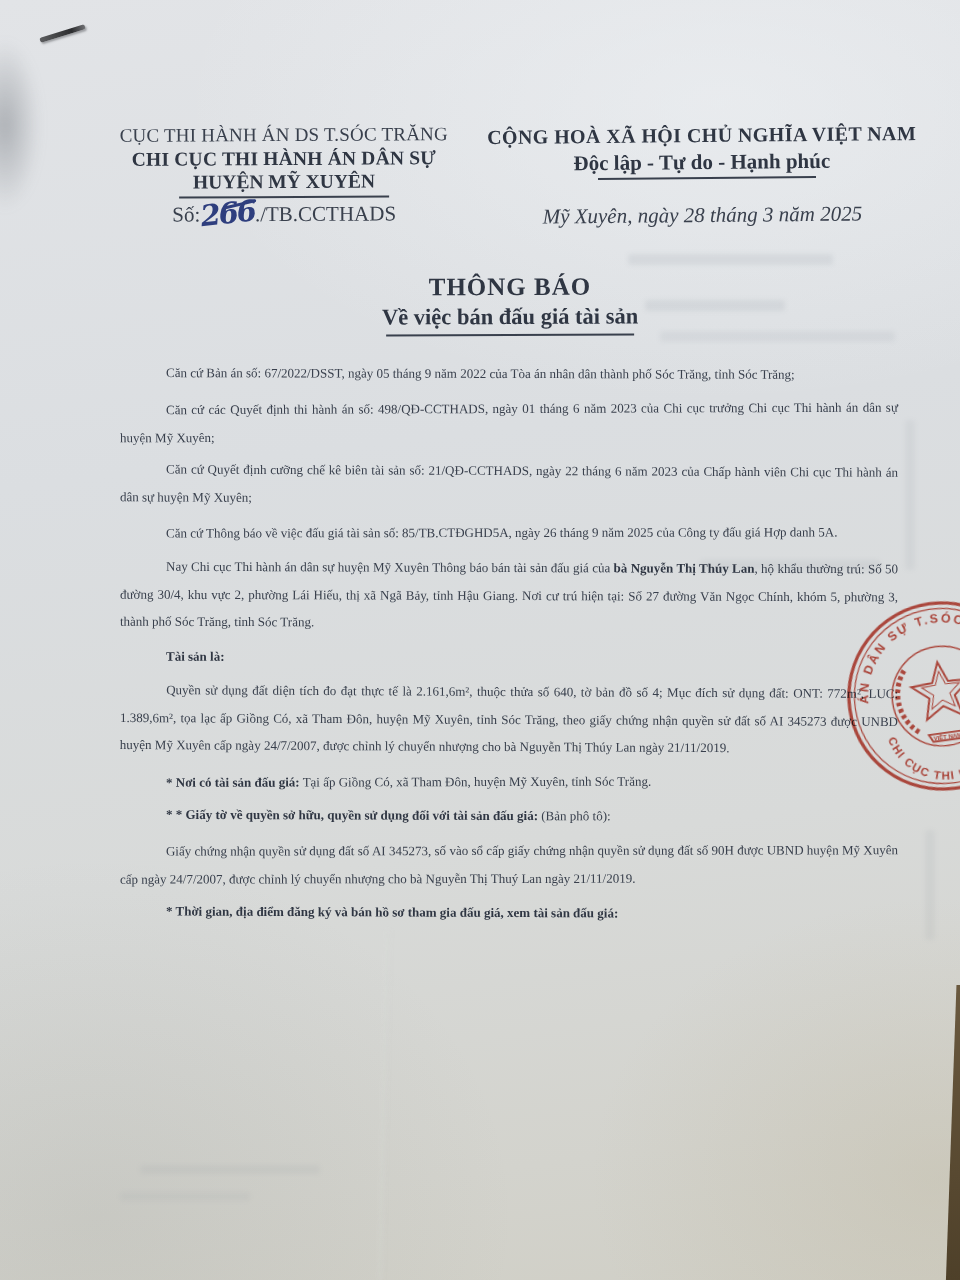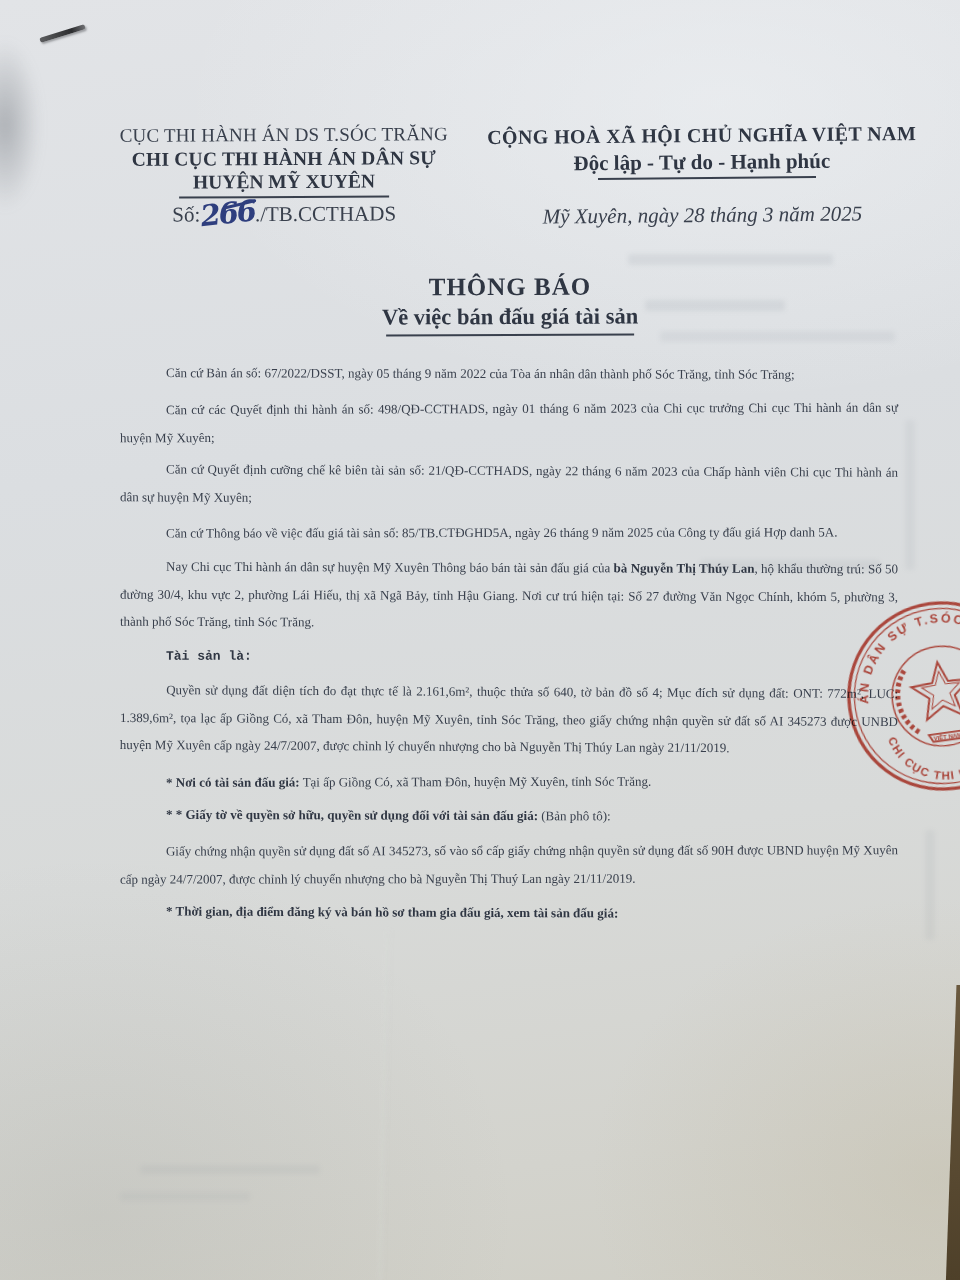--- a/index.html
+++ b/index.html
@@ -114,21 +114,21 @@
   <div class="t1">THÔNG BÁO</div>
   <div><span class="t2">Về việc bán đấu giá tài sản</span></div>
 </div>
 
 <div class="body-block">
     <p class="para" style="transform: rotate(0.15deg);"><span>Căn cứ Bản án số: 67/2022/DSST, ngày 05 tháng 9 năm 2022 của Tòa án nhân dân thành phố Sóc Trăng, tỉnh Sóc Trăng;</span></p>
     <p class="para" style="transform: rotate(-0.2deg);"><span>Căn cứ các Quyết định thi hành án số: 498/QĐ-CCTHADS, ngày 01 tháng 6 năm 2023 của Chi cục trưởng Chi cục Thi hành án dân sự huyện Mỹ Xuyên;</span></p>
     <p class="para" style="transform: rotate(0.25deg);"><span>Căn cứ Quyết định cưỡng chế kê biên tài sản số: 21/QĐ-CCTHADS, ngày 22 tháng 6 năm 2023 của Chấp hành viên Chi cục Thi hành án dân sự huyện Mỹ Xuyên;</span></p>
     <p class="para" style="transform: rotate(-0.1deg);"><span>Căn cứ Thông báo về việc đấu giá tài sản số: 85/TB.CTĐGHD5A, ngày 26 tháng 9 năm 2025 của Công ty đấu giá Hợp danh 5A.</span></p>
     <p class="para" style="transform: rotate(0.2deg);"><span>Nay Chi cục Thi hành án dân sự huyện Mỹ Xuyên Thông báo bán tài sản đấu giá của </span><span class="b">bà Nguyễn Thị Thúy Lan</span><span>, hộ khẩu thường trú: Số 50 đường 30/4, khu vực 2, phường Lái Hiếu, thị xã Ngã Bảy, tỉnh Hậu Giang. Nơi cư trú hiện tại: Số 27 đường Văn Ngọc Chính, khóm 5, phường 3, thành phố Sóc Trăng, tỉnh Sóc Trăng.</span></p>
-    <p class="para" style="transform: rotate(0.05deg); font-family: Liberation Mono, monospace;"><span class="b">Tài sản là:</span></p>
+    <p class="para" style="transform: rotate(0.05deg);"><span class="b">Tài sản là:</span></p>
     <p class="para" style="transform: rotate(0.3deg);"><span>Quyền sử dụng đất diện tích đo đạt thực tế là 2.161,6m², thuộc thửa số 640, tờ bản đồ số 4; Mục đích sử dụng đất: ONT: 772m², LUC: 1.389,6m², tọa lạc ấp Giồng Có, xã Tham Đôn, huyện Mỹ Xuyên, tỉnh Sóc Trăng, theo giấy chứng nhận quyền sử đất số AI 345273 được UNBD huyện Mỹ Xuyên cấp ngày 24/7/2007, được chỉnh lý chuyển nhượng cho bà Nguyễn Thị Thúy Lan ngày 21/11/2019.</span></p>
     <p class="para" style="transform: rotate(-0.15deg);"><span class="b">* Nơi có tài sản đấu giá:</span><span> Tại ấp Giồng Có, xã Tham Đôn, huyện Mỹ Xuyên, tỉnh Sóc Trăng.</span></p>
     <p class="para" style="transform: rotate(0.2deg);"><span class="b">* * Giấy tờ về quyền sở hữu, quyền sử dụng đối với tài sản đấu giá:</span><span> (Bản phô tô):</span></p>
     <p class="para" style="transform: rotate(-0.1deg);"><span>Giấy chứng nhận quyền sử dụng đất số AI 345273, số vào sổ cấp giấy chứng nhận quyền sử dụng đất số 90H được UBND huyện Mỹ Xuyên cấp ngày 24/7/2007, được chỉnh lý chuyển nhượng cho bà Nguyễn Thị Thuý Lan ngày 21/11/2019.</span></p>
     <p class="para" style="transform: rotate(0.25deg);"><span class="b">* Thời gian, địa điểm đăng ký và bán hồ sơ tham gia đấu giá, xem tài sản đấu giá:</span></p>
   </div>
 
 <svg class="stamp" viewBox="0 0 230 230">
   <defs>
     <path id="arcTop" d="M 36.2 128.9 A 80 80 0 1 1 193.8 128.9" fill="none"></path>

